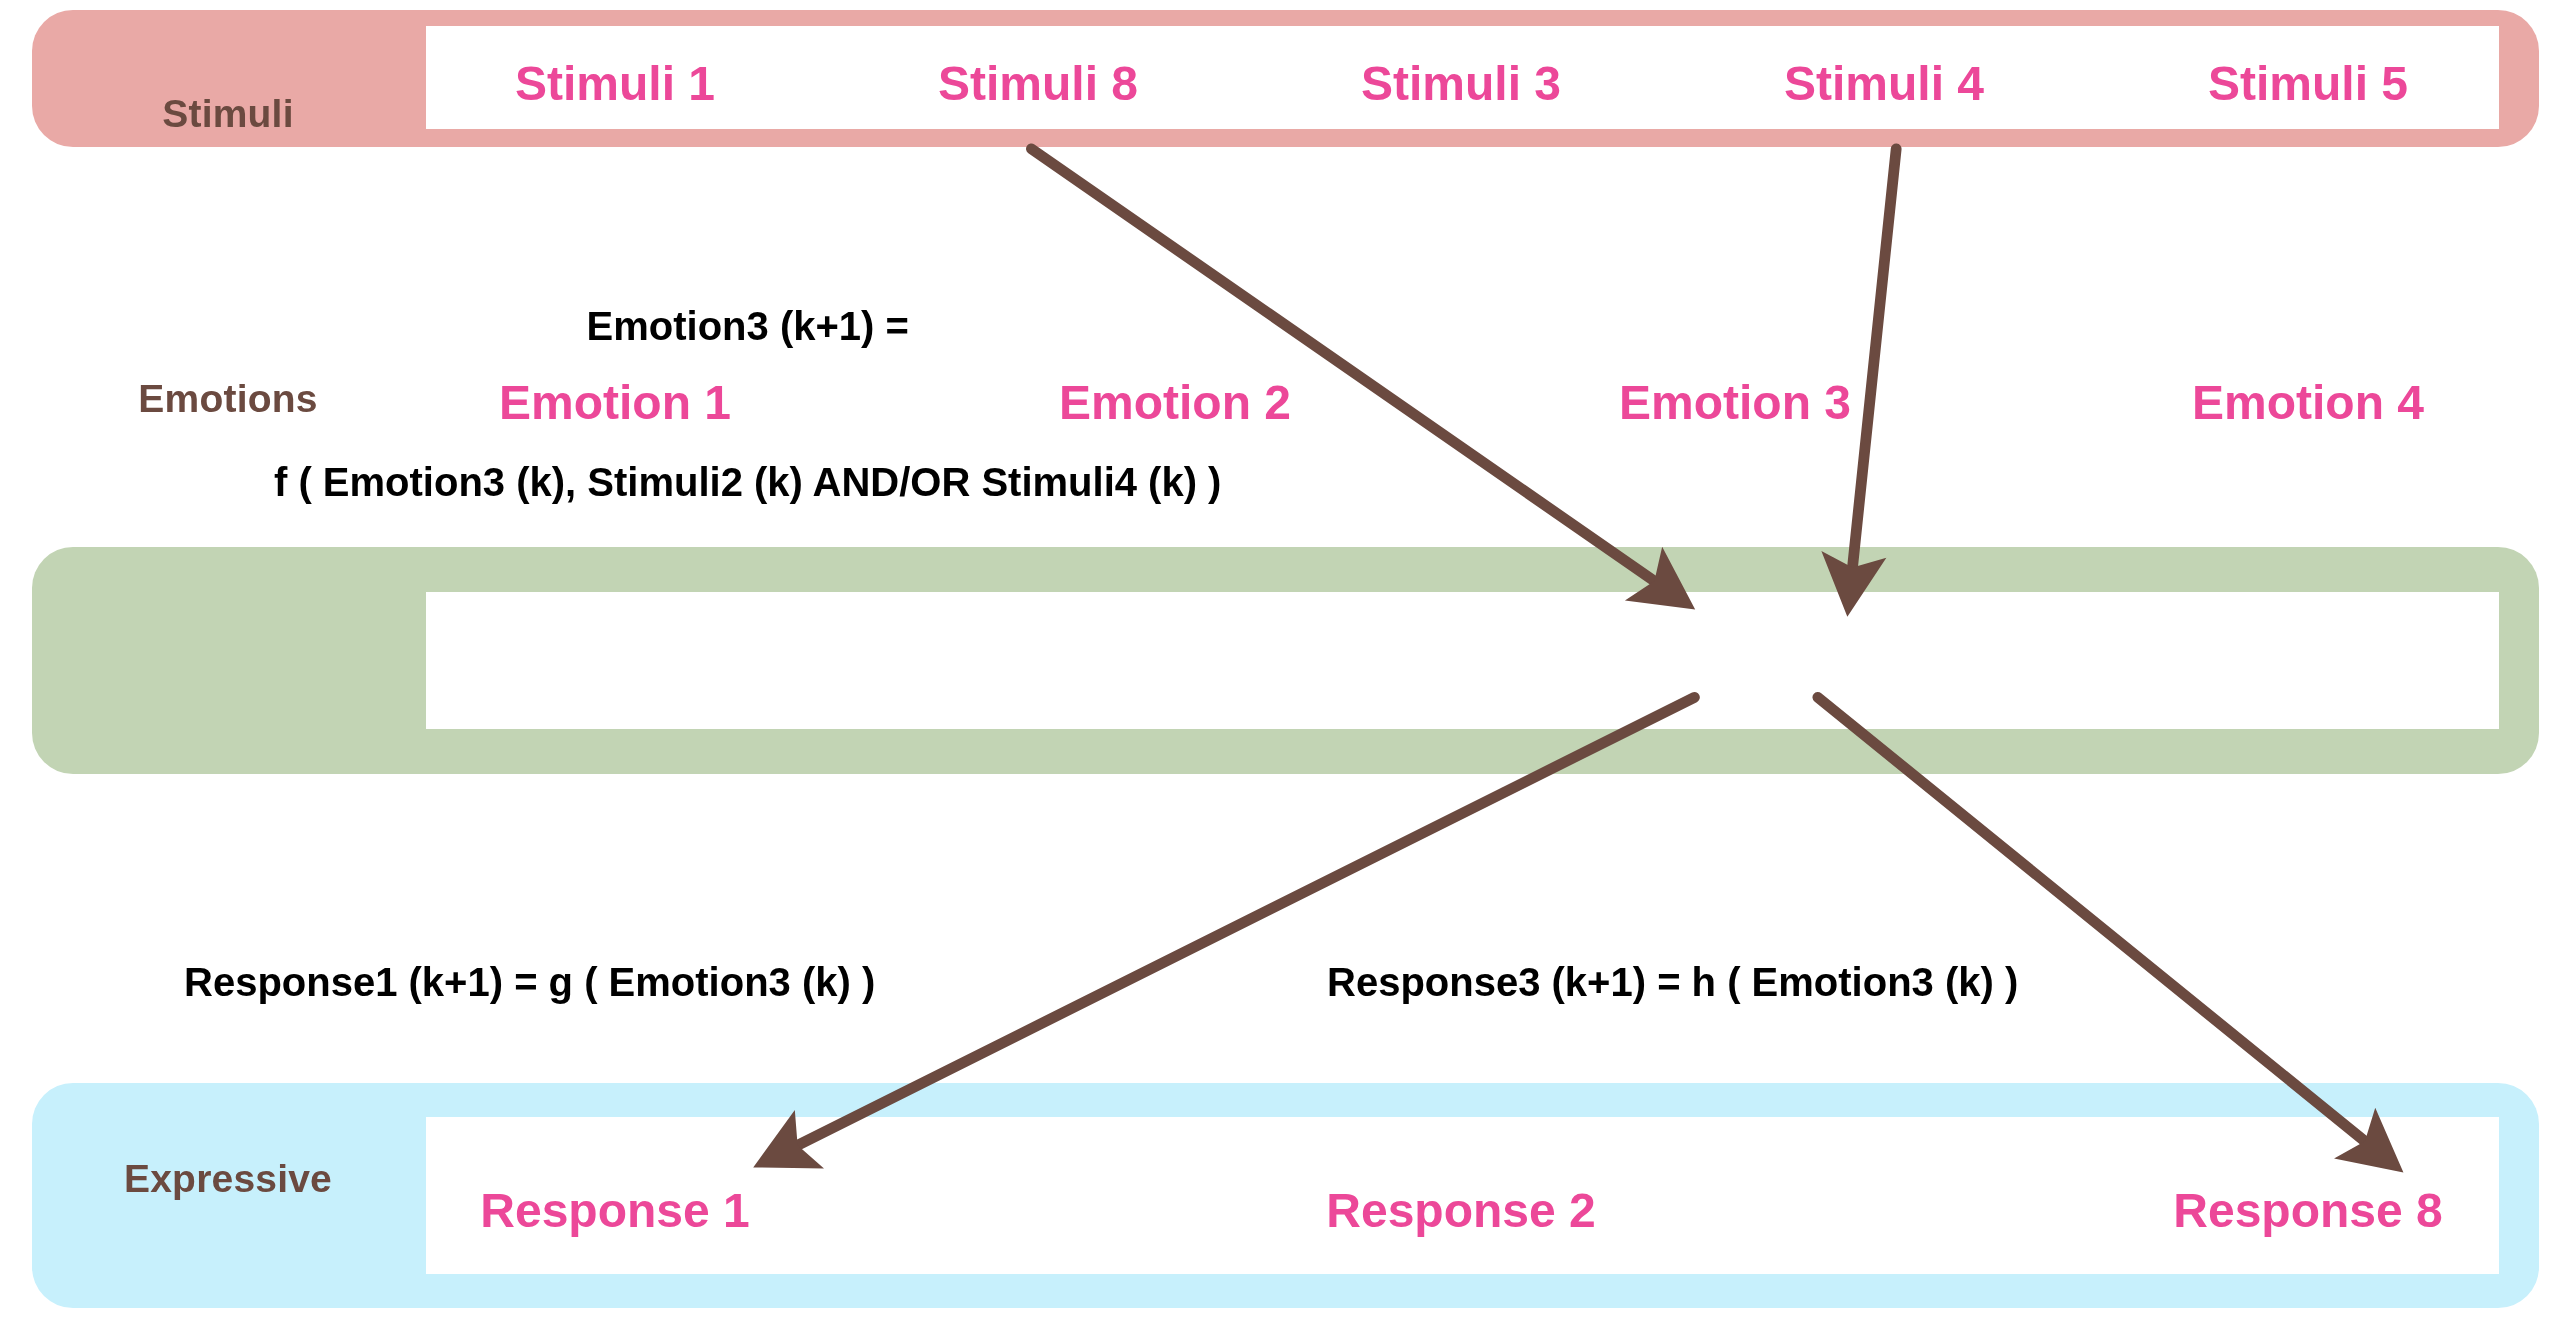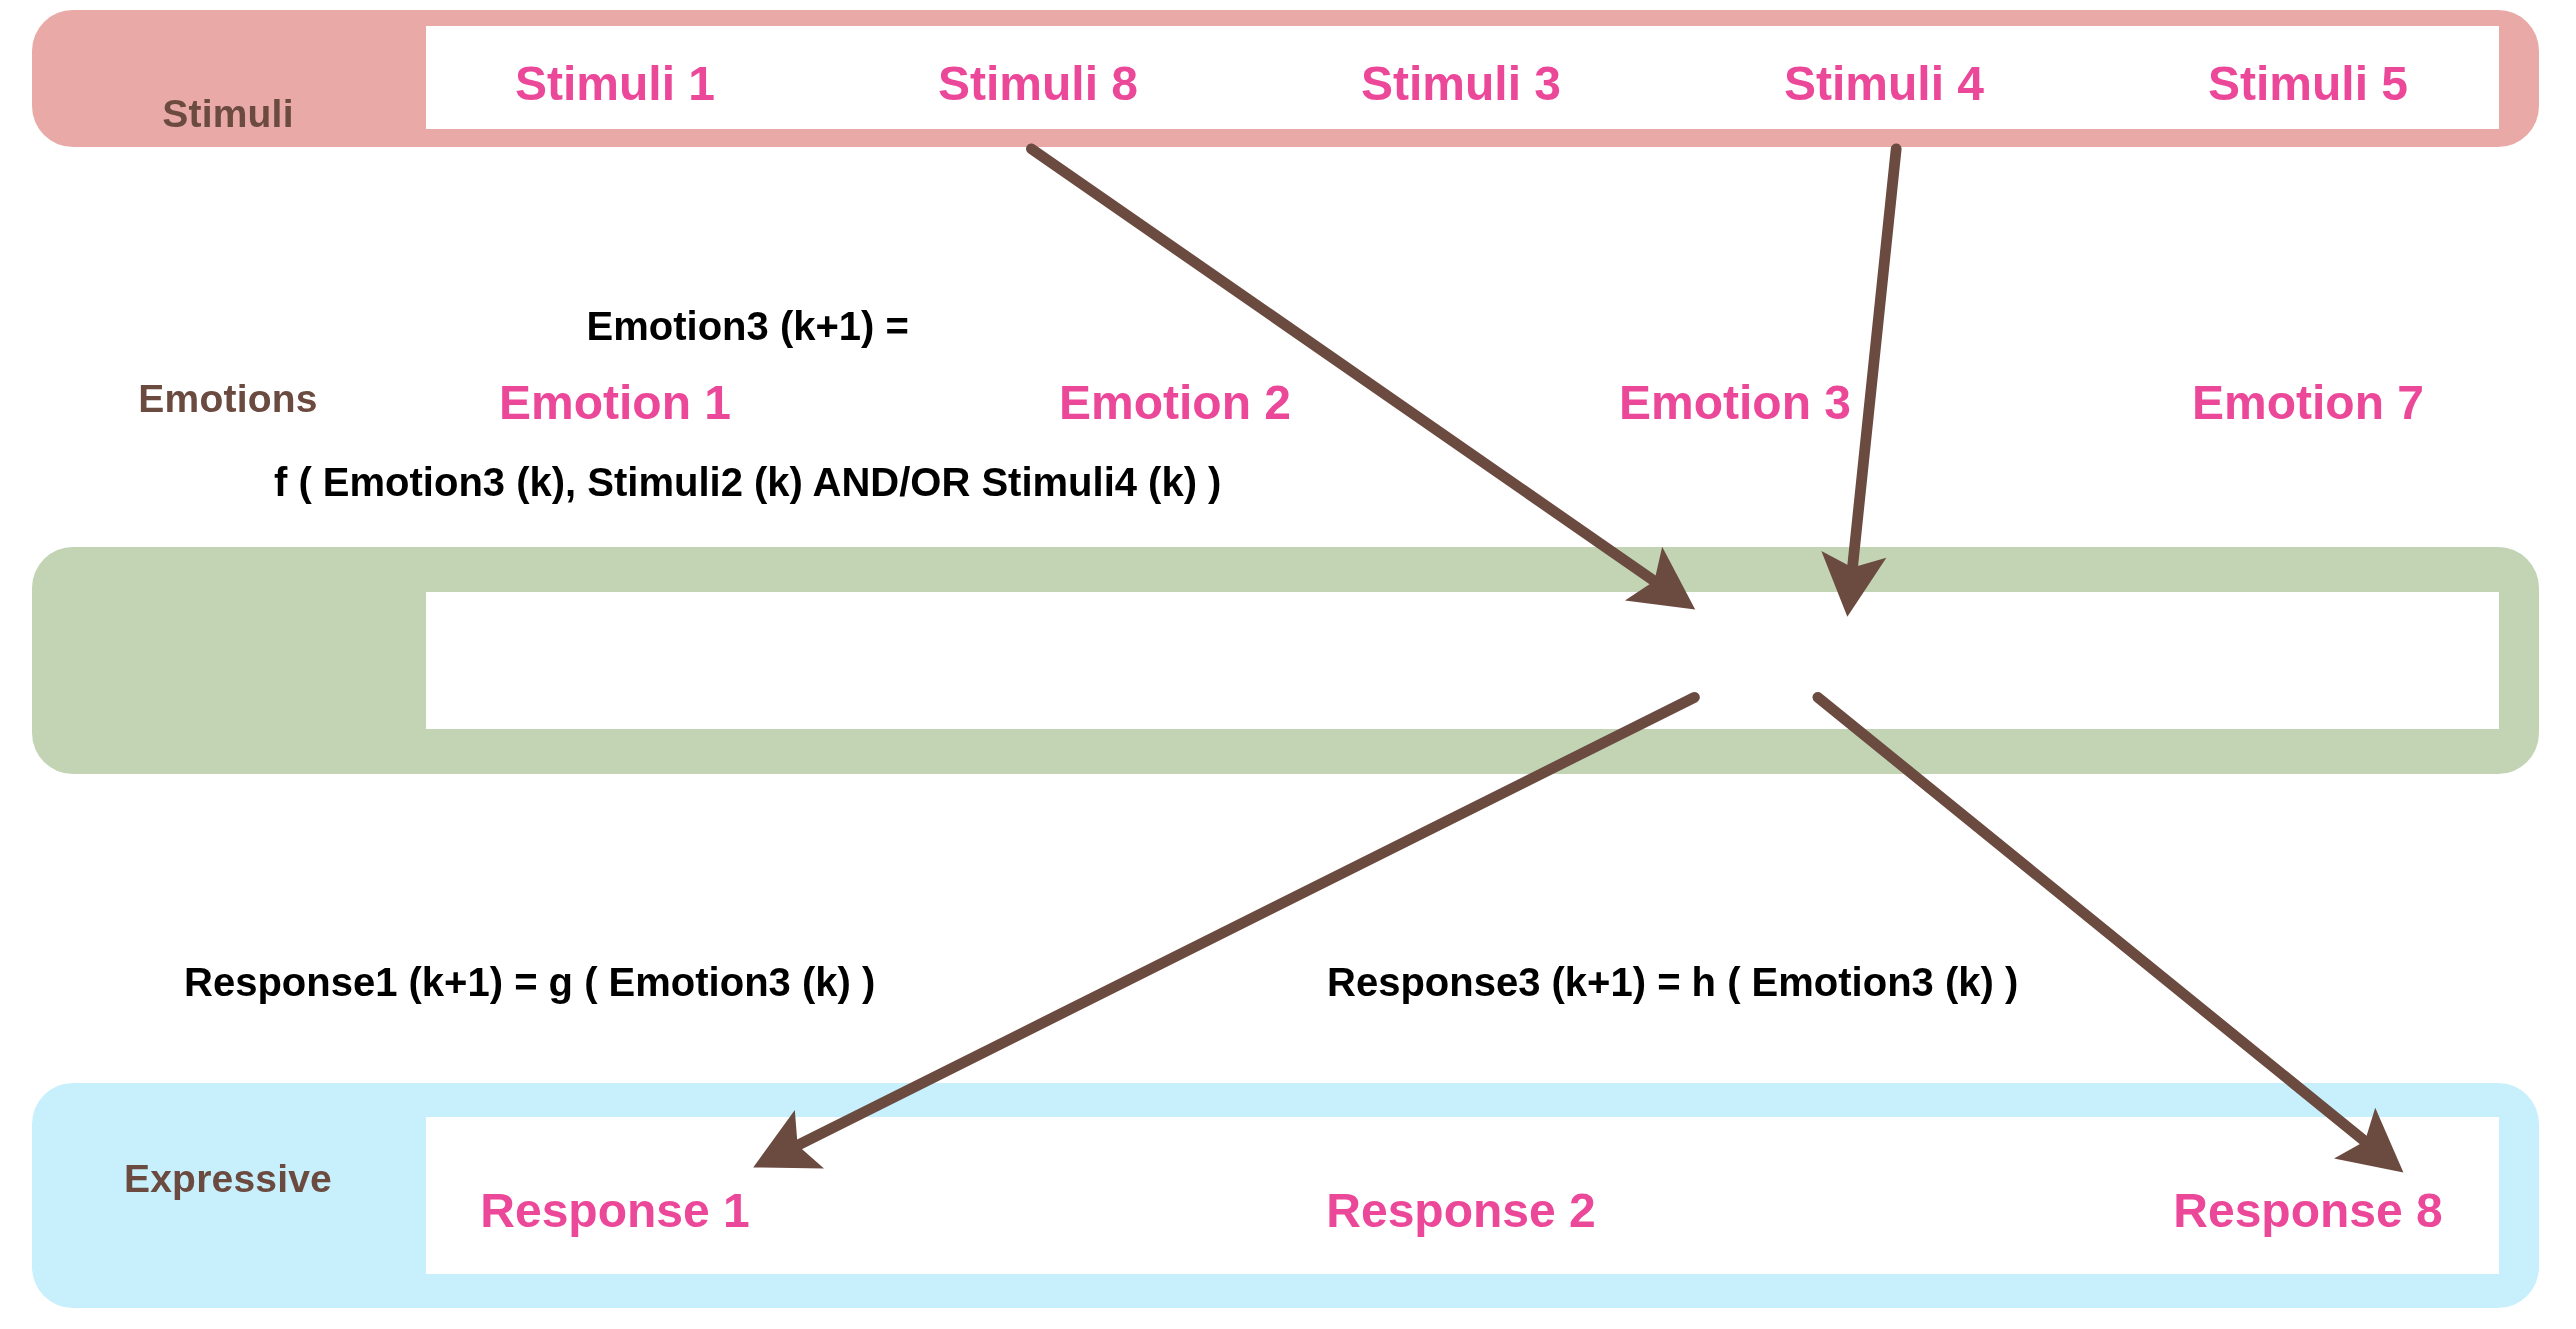--- a/index.html
+++ b/index.html
@@ -112,21 +112,21 @@
     <div>f ( Emotion3 (k), Stimuli2 (k) AND/OR Stimuli4 (k) )</div>
   </div>
 
   <div class="band band-emotions"></div>
   <div class="strip strip-emotions"></div>
   <div class="band-label band-label-emotions">Emotions</div>
 
   <div class="node node-emotions" style="left:615px">Emotion 1</div>
   <div class="node node-emotions" style="left:1175px">Emotion 2</div>
   <div class="node node-emotions" style="left:1735px">Emotion 3</div>
-  <div class="node node-emotions" style="left:2308px">Emotion 7</div>
+  <div class="node node-emotions" style="left:2308px">Emotion 4</div>
 
   <div class="equation eq-resp1">Response1 (k+1) = g ( Emotion3 (k) )</div>
   <div class="equation eq-resp3">Response3 (k+1) = h ( Emotion3 (k) )</div>
 
   <div class="band band-response"></div>
   <div class="strip strip-response"></div>
   <div class="band-label band-label-response">
     <div>Expressive</div>
   </div>
 

